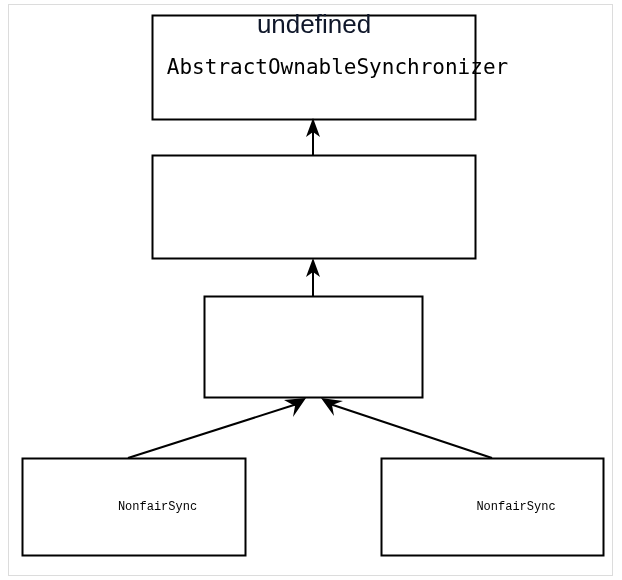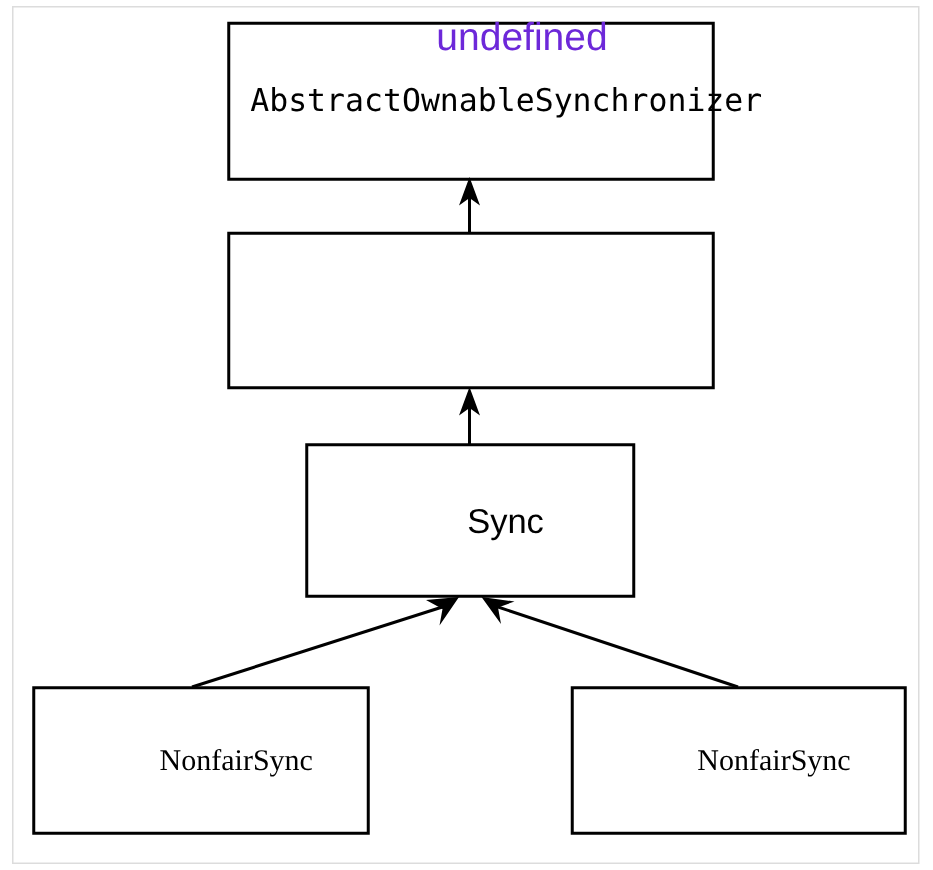--- a/index.html
+++ b/index.html
@@ -52,41 +52,40 @@
     color: #000000;
     line-height: 1;
   }
   
   .mono-label {
     font-family: "DejaVu Sans Mono", "Liberation Mono", monospace;
     font-size: 21px;
     letter-spacing: 0px;
   }
   .mono-label-small {
-    font-family: Liberation Serif, serif;
-    font-size: 20px;
+    font-family: Liberation Mono, monospace;
+    font-size: 12px;
   }
   
   .sans-label {
     font-family: "Liberation Sans", sans-serif;
     font-size: 23px;
   }
   
   #watermark {
     position: absolute;
     left: 152px;
     top: 9px;
     width: 324px;
     text-align: center;
     font-family: "Liberation Sans", sans-serif;
     font-size: 26px;
-    color: #6d28d9;
+    color: #0f172a;
     pointer-events: none;
     user-select: none;
-    margin-left: 34px;
   }
 </style>
 </head>
 <body>
 
 <div id="canvas">
 
   <div id="diagram-frame"></div>
 
   <svg id="edges" viewBox="0 0 622 580" xmlns="http://www.w3.org/2000/svg">
@@ -120,23 +119,20 @@
       <line x1="492" y1="458" x2="330" y2="404" stroke="#000000" stroke-width="2"></line>
       <polygon points="321,398 334,416 332,405 343,401" fill="#000000"></polygon>
     </g>
   </svg>
 
   <div class="node" style="left:152px; top:15px; width:324px; height:105px;">
     <span class="node-label mono-label">AbstractOwnableSynchronizer</span>
   </div>
 
 
-  <div class="node" style="left:204px; top:296px; width:219px; height:102px;">
-    <span class="node-label sans-label">Sync</span>
-  </div>
 
   <div class="node" style="left:22px; top:458px; width:224px; height:98px;">
     <span class="node-label mono-label-small">NonfairSync</span>
   </div>
 
   <div class="node" style="left:381px; top:458px; width:223px; height:98px;">
     <span class="node-label mono-label-small">NonfairSync</span>
   </div>
 
   <div id="watermark">undefined</div>

